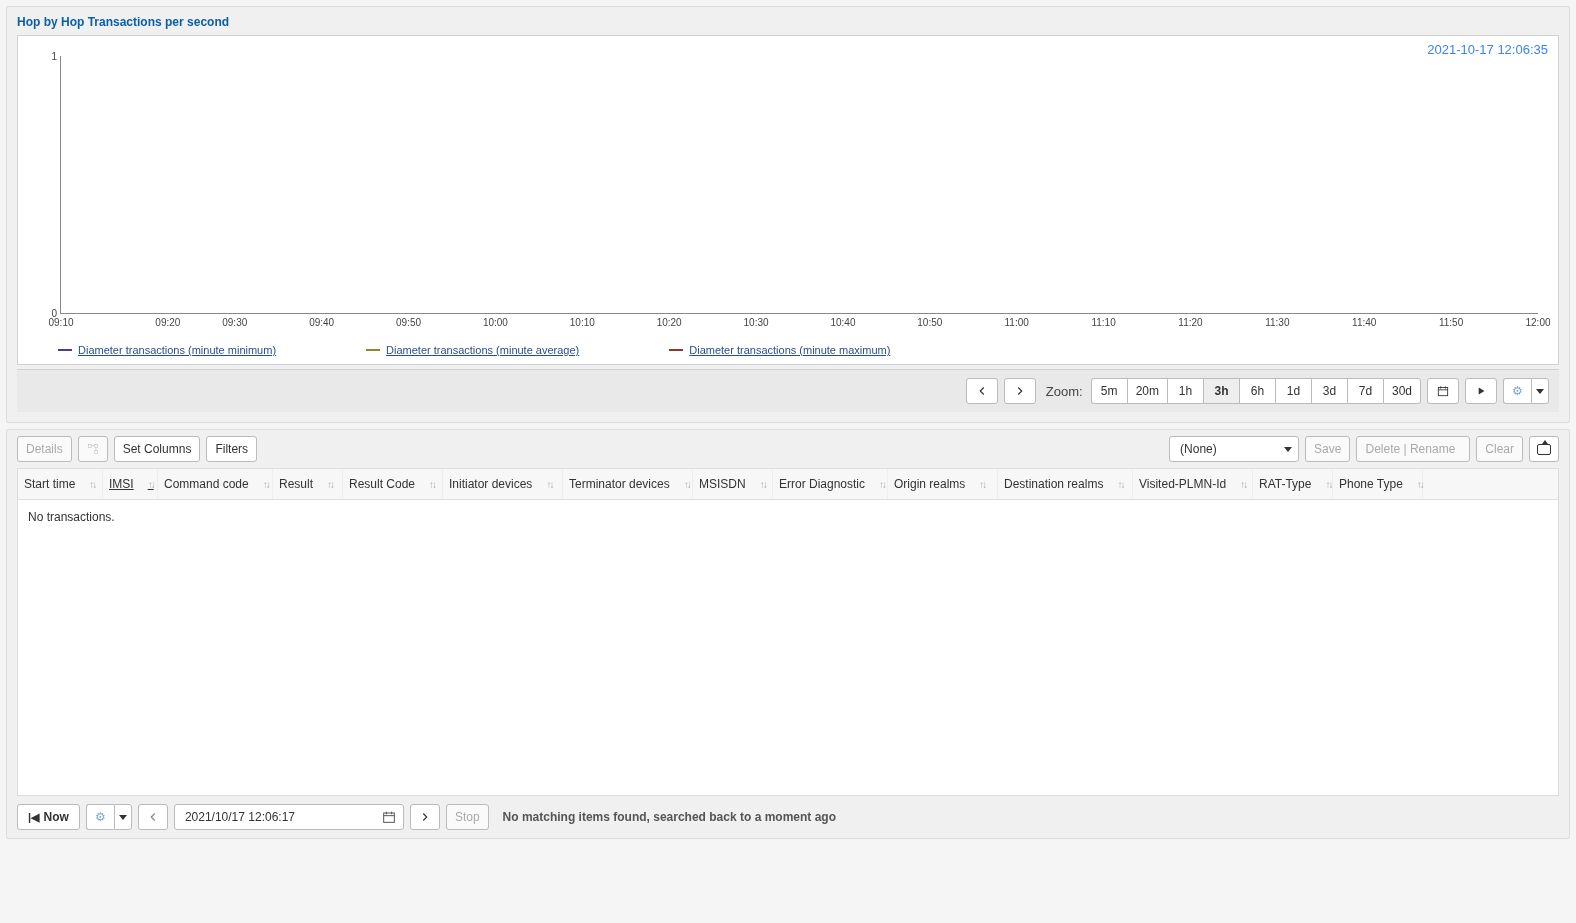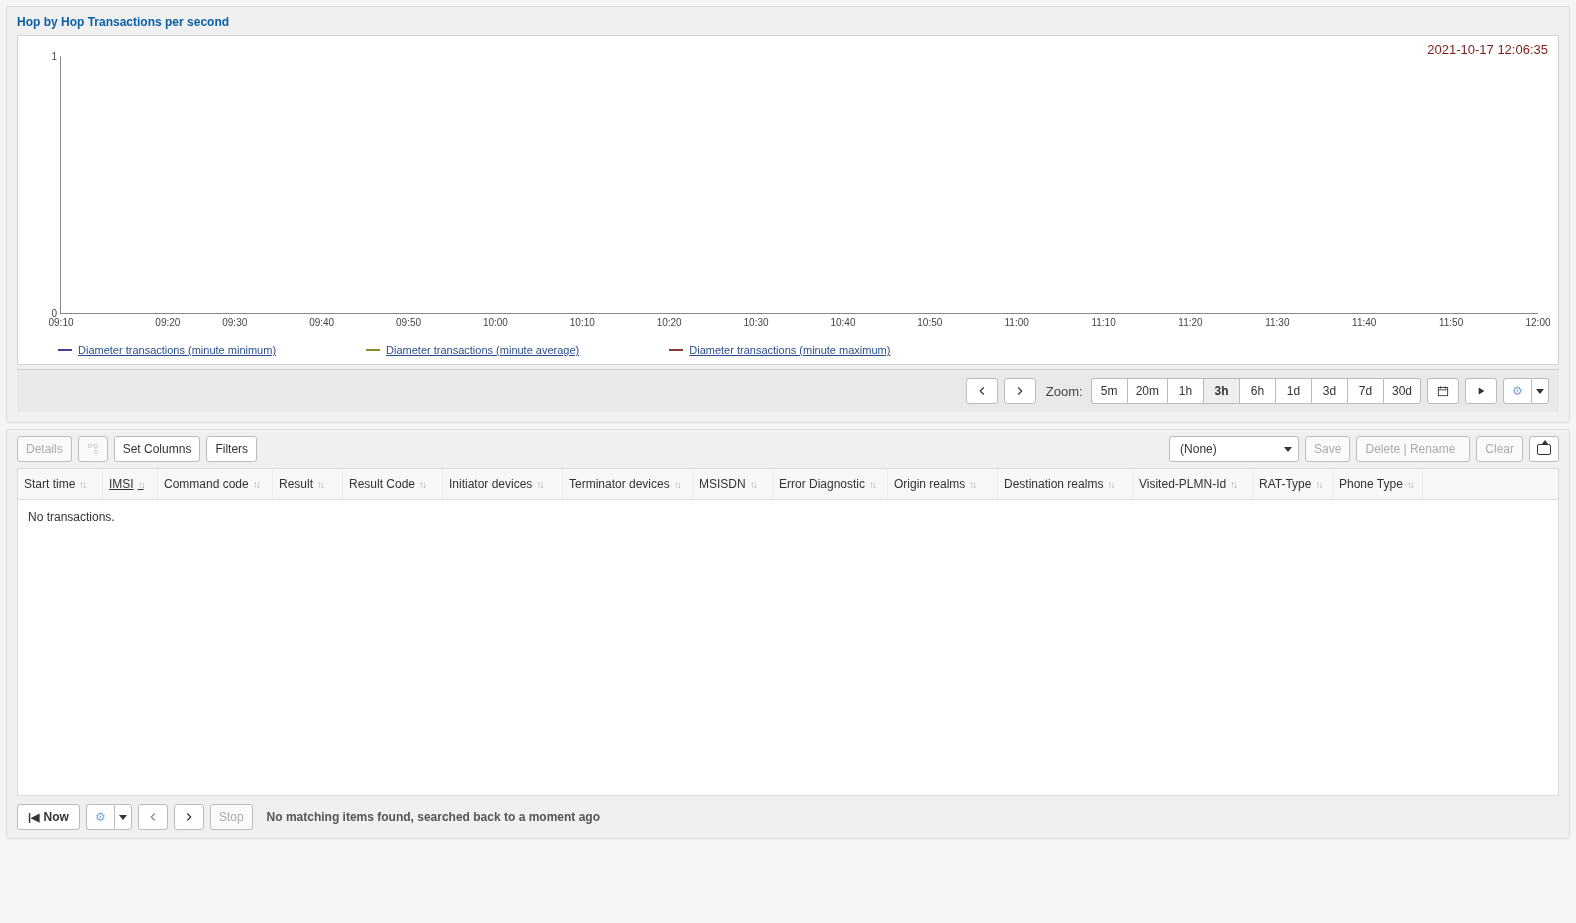--- a/index.html
+++ b/index.html
@@ -29,21 +29,21 @@
   border: 1px solid #d0d0d0;
   margin: 0 10px 4px;
   position: relative;
   height: 330px;
 }
 .chart-timestamp {
   position: absolute;
   top: 6px;
   right: 10px;
   font-size: 13px;
-  color: #7f1d1d;
+  color: #3b82f6;
 }
 .chart-plot {
   position: absolute;
   top: 20px;
   left: 42px;
   right: 20px;
   bottom: 50px;
   border-left: 1px solid #888;
   border-bottom: 1px solid #888;
 }
@@ -138,21 +138,21 @@
   justify-content:space-between; cursor:pointer;
 }
 .dropdown .caret { border-top:5px solid #333; border-left:4px solid transparent; border-right:4px solid transparent;}
 .table-wrap {
   background:#fff; border:1px solid #ddd; margin:0 10px; flex:1; overflow:hidden;
   display:flex; flex-direction:column;
 }
 .thead { display:flex; background:#f7f7f7; border-bottom:1px solid #ddd; }
 .th {
   padding:8px 6px; font-size:12px; color:#333; border-right:1px solid #eee;
-  display:flex; align-items:center; gap:4px; white-space:nowrap;
+  display:flex; align-items:center; gap:14px; white-space:nowrap;
 }
 .sort-arrows { font-size:10px; color:#aaa; letter-spacing:-2px; }
 .tbody { flex:1; padding:10px; font-size:12px; color:#333; background:#fff;}
 .footer-bar {
   display:flex; align-items:center; gap:6px; padding:8px 10px;
 }
 .btn.now { font-weight:bold; padding:0 10px; display:flex; gap:4px; align-items:center;}
 .time-input {
   background:#fff; border:1px solid #bbb; border-radius:3px; height:26px;
   display:flex; align-items:center; padding:0 6px 0 10px; width:230px;
@@ -361,20 +361,27 @@
       </button>
       <button class="btn">
         <span class="caret" style="border-top:5px solid #333;border-left:4px solid transparent;border-right:4px solid transparent;"></span>
       </button>
     </div>
     <button class="btn icon-btn">
       <svg viewBox="0 0 24 24" width="14" height="14">
           <path d="M15 6l-6 6 6 6" stroke="#888" stroke-width="2" fill="none"></path>
         </svg>
     </button>
+    <div class="time-input">
+      <span>2021/10/17 12:06:17</span>
+      <svg viewBox="0 0 24 24" width="16" height="16">
+          <rect x="4" y="6" width="16" height="14" stroke="#555" stroke-width="1.5" fill="none"></rect>
+          <path d="M4 10h16M8 4v4M16 4v4" stroke="#555" stroke-width="1.5"></path>
+        </svg>
+    </div>
     <button class="btn icon-btn">
       <svg viewBox="0 0 24 24" width="14" height="14">
           <path d="M9 6l6 6-6 6" stroke="#333" stroke-width="2" fill="none"></path>
         </svg>
     </button>
     <button class="btn disabled">Stop</button>
     <span class="status-text">No matching items found, searched back to a moment ago</span>
   </div>
 </div>
 

